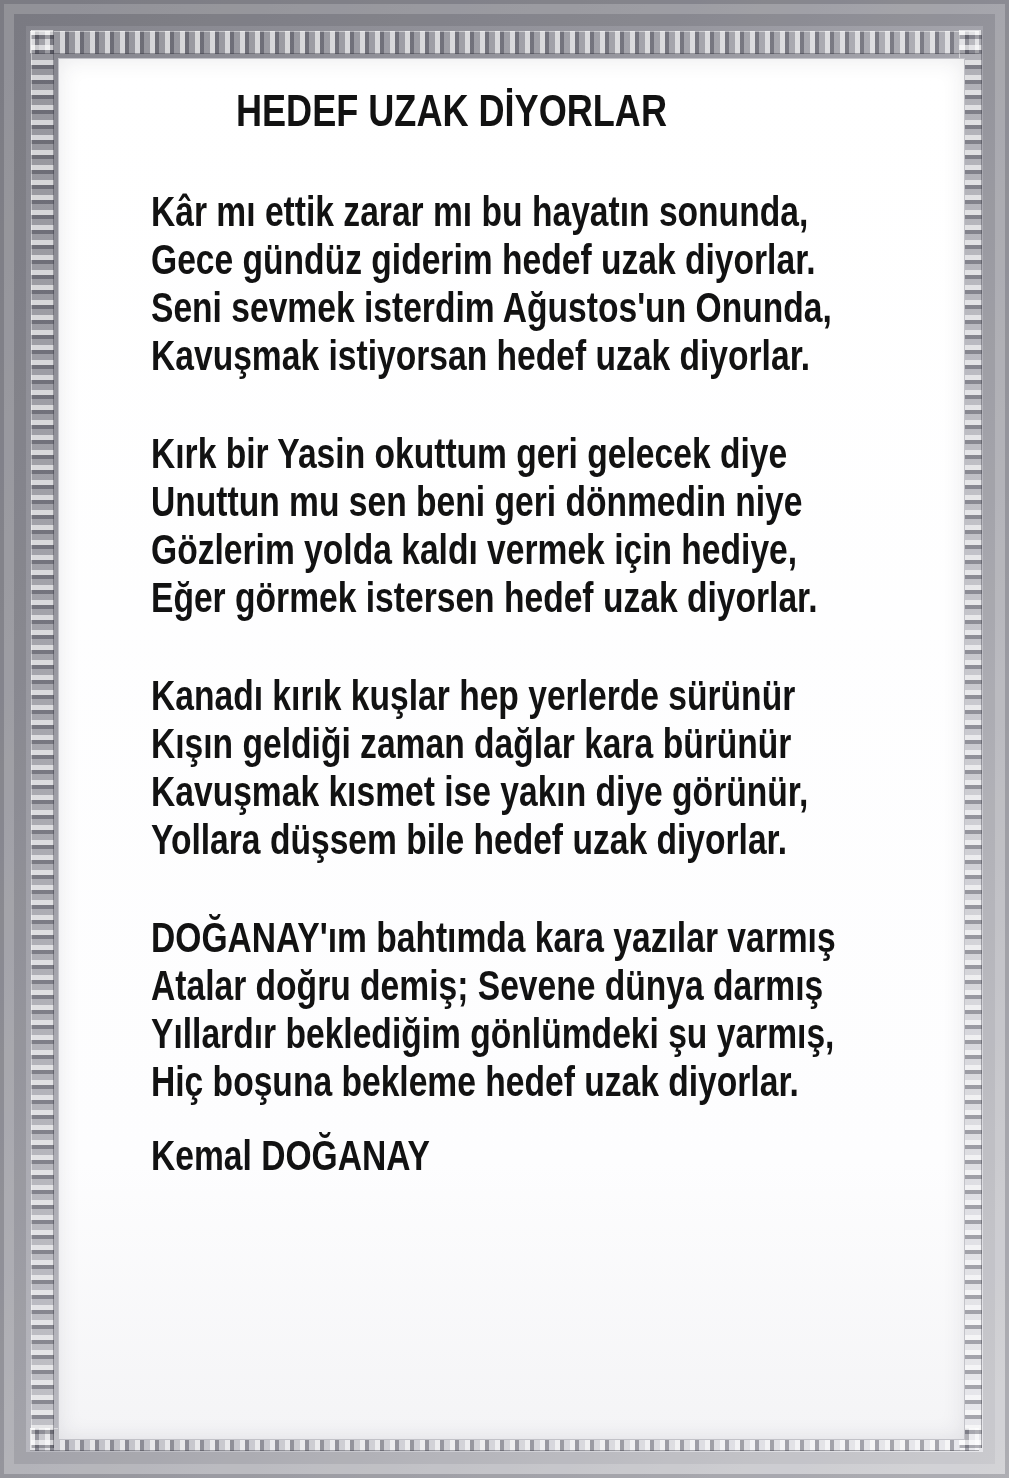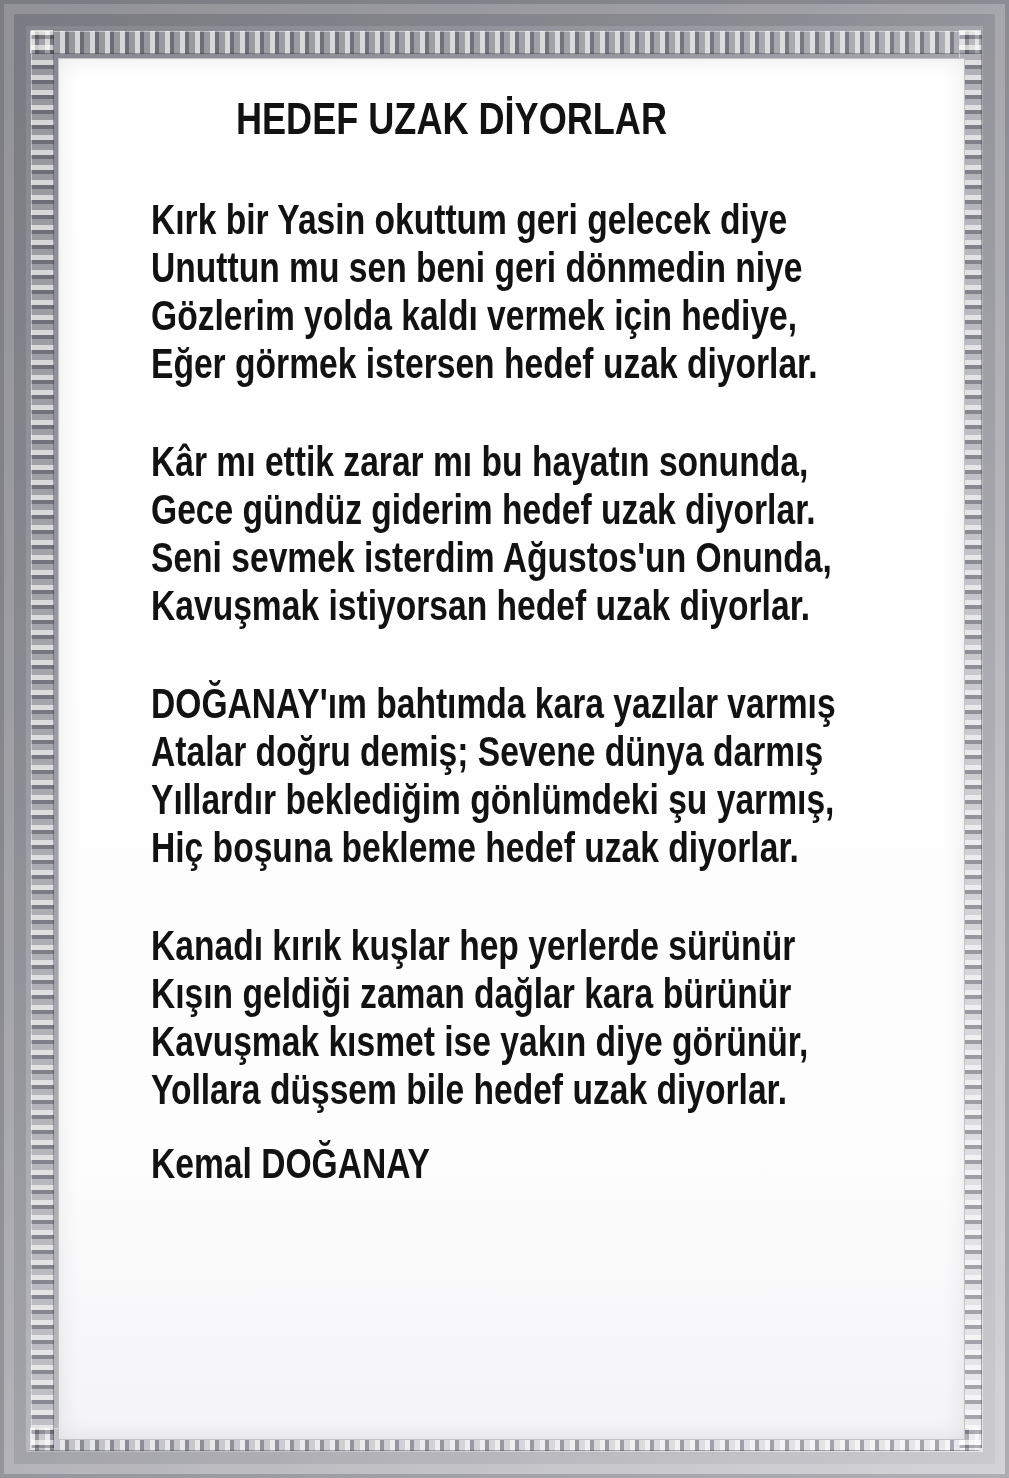--- a/index.html
+++ b/index.html
@@ -73,21 +73,21 @@
     bottom: 38px;
     background: linear-gradient(180deg, #ffffff 0%, #fdfdfe 80%, #f4f4f6 100%);
     border: 1px solid #c2c2c8;
     box-shadow: inset 0 0 22px rgba(40,40,55,0.10);
     overflow: hidden;
   }
 
   
   .poem {
     position: absolute;
-    top: 8px;
+    top: 0;
     left: 92px;
     right: 8px;
     color: #121212;
     font-weight: bold;
   }
   .title {
     margin: 25px 0 0 85px;
     font-size: 44px;
     line-height: 54px;
     letter-spacing: 0px;
@@ -128,46 +128,46 @@
     <div class="bead v left"></div>
     <div class="bead v right"></div>
   </div>
 
   <div class="paper">
     <div class="poem">
 
       <div class="title">HEDEF UZAK DİYORLAR</div>
 
       <div class="stanza">
+        <div class="line">Kâr mı ettik zarar mı bu hayatın sonunda,</div>
+        <div class="line">Gece gündüz giderim hedef uzak diyorlar.</div>
+        <div class="line">Seni sevmek isterdim Ağustos'un Onunda,</div>
+        <div class="line">Kavuşmak istiyorsan hedef uzak diyorlar.</div>
+      </div>
+
+      <div class="stanza">
         <div class="line">Kırk bir Yasin okuttum geri gelecek diye</div>
         <div class="line">Unuttun mu sen beni geri dönmedin niye</div>
         <div class="line">Gözlerim yolda kaldı vermek için hediye,</div>
         <div class="line">Eğer görmek istersen hedef uzak diyorlar.</div>
       </div>
 
+
       <div class="stanza">
-        <div class="line">Kâr mı ettik zarar mı bu hayatın sonunda,</div>
-        <div class="line">Gece gündüz giderim hedef uzak diyorlar.</div>
-        <div class="line">Seni sevmek isterdim Ağustos'un Onunda,</div>
-        <div class="line">Kavuşmak istiyorsan hedef uzak diyorlar.</div>
+        <div class="line">Kanadı kırık kuşlar hep yerlerde sürünür</div>
+        <div class="line">Kışın geldiği zaman dağlar kara bürünür</div>
+        <div class="line">Kavuşmak kısmet ise yakın diye görünür,</div>
+        <div class="line">Yollara düşsem bile hedef uzak diyorlar.</div>
       </div>
-
 
       <div class="stanza">
         <div class="line">DOĞANAY'ım bahtımda kara yazılar varmış</div>
         <div class="line">Atalar doğru demiş; Sevene dünya darmış</div>
         <div class="line">Yıllardır beklediğim gönlümdeki şu yarmış,</div>
         <div class="line">Hiç boşuna bekleme hedef uzak diyorlar.</div>
-      </div>
-
-      <div class="stanza">
-        <div class="line">Kanadı kırık kuşlar hep yerlerde sürünür</div>
-        <div class="line">Kışın geldiği zaman dağlar kara bürünür</div>
-        <div class="line">Kavuşmak kısmet ise yakın diye görünür,</div>
-        <div class="line">Yollara düşsem bile hedef uzak diyorlar.</div>
       </div>
 
       <div class="signature">Kemal DOĞANAY</div>
 
     </div>
   </div>
 
 </div>
 
 </body></html>

